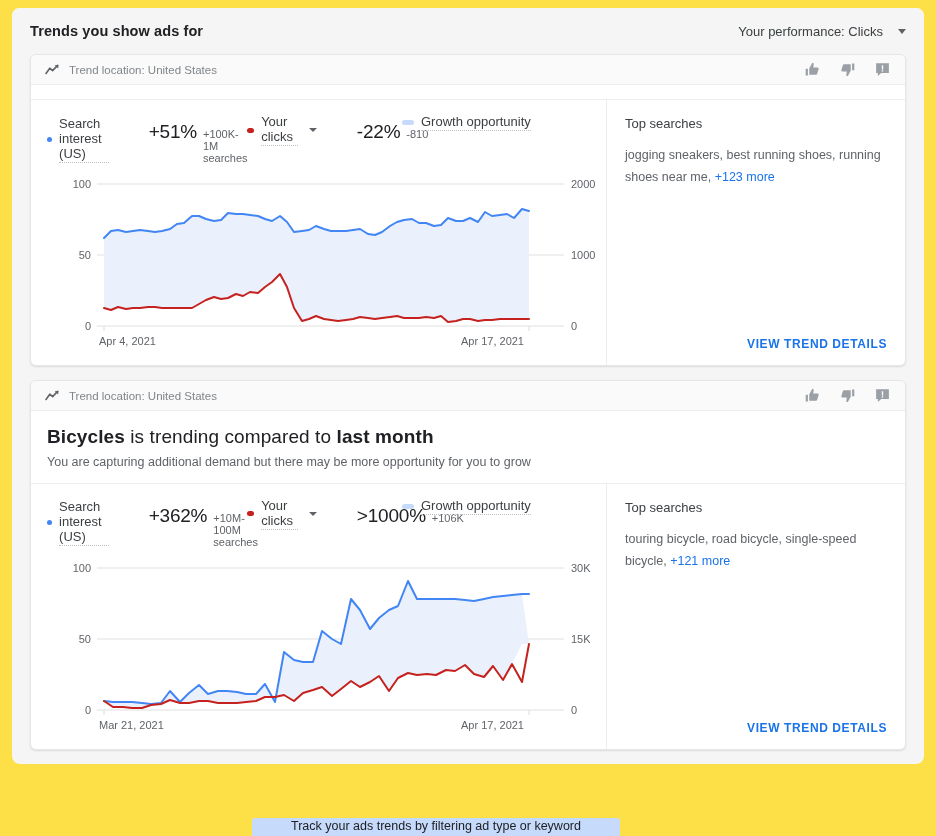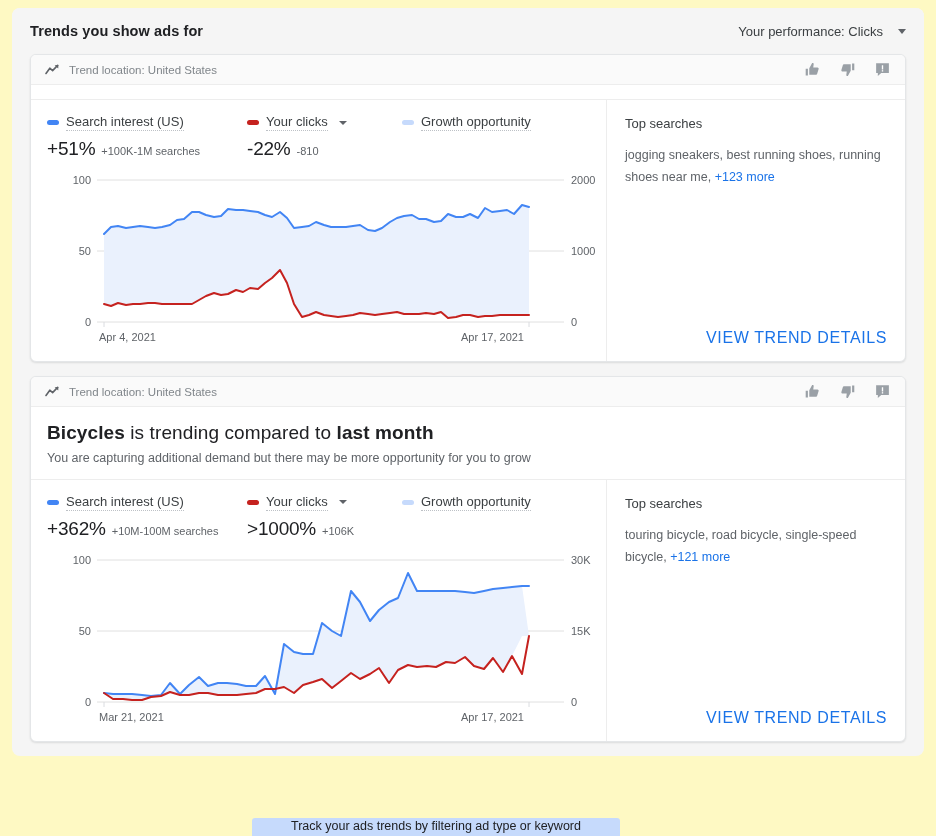--- a/index.html
+++ b/index.html
@@ -7,21 +7,21 @@
     margin: 0; padding: 0;
     width: 936px; height: 836px;
     background: #f1f3f4;
     font-family: "Liberation Sans", sans-serif;
     -webkit-font-smoothing: antialiased;
     overflow: hidden;
   }
   .page {
     position: relative;
     width: 936px; height: 836px;
-    background: #fef9c3;
+    background: #fde047;
   }
   .outer-card {
     position: absolute;
     left: 12px; top: 8px;
     width: 912px;
     background: #f5f5f5;
     border-radius: 8px;
     padding: 0;
   }
   
@@ -91,21 +91,21 @@
     border-left: 1px solid #ededed;
     padding: 16px 18px 14px 18px;
     display: flex; flex-direction: column;
   }
   
   .legend-row {
     display: flex; align-items: flex-start;
     padding: 0 0 0 16px;
     gap: 0;
   }
-  .legend-item { display: flex; flex-direction: column; }
+  .legend-item { display: flex; flex-direction: row; gap: 40px; }
   .li-search { width: 200px; }
   .li-clicks { width: 155px; }
   .legend-head { display: flex; align-items: center; gap: 7px; }
   .swatch { width: 12px; height: 5px; border-radius: 2.5px; display: inline-block; }
   .legend-label {
     font-size: 13px; color: #3c4043;
     border-bottom: 1px dotted #bdc1c6;
     padding-bottom: 1px;
   }
   .legend-caret {
@@ -123,21 +123,21 @@
   
   .rc-title { font-size: 13px; color: #3c4043; }
   .rc-text {
     margin-top: 14px;
     font-size: 12.5px; color: #5f6368; line-height: 1.75;
   }
   .rc-more { color: #1a73e8; cursor: pointer; }
   .rc-spacer { flex: 1; }
   .view-details {
     align-self: flex-end;
-    color: #1a73e8; font-size: 16px; font-weight: normal;
+    color: #1a73e8; font-size: 12px; font-weight: bold;
     letter-spacing: .6px; cursor: pointer;
     padding-top: 10px;
   }
   
   .bottom-sel {
     position: absolute;
     left: 252px; bottom: 0;
     width: 368px; height: 18px;
     background: #c6dafc;
     border-radius: 3px 3px 0 0;

